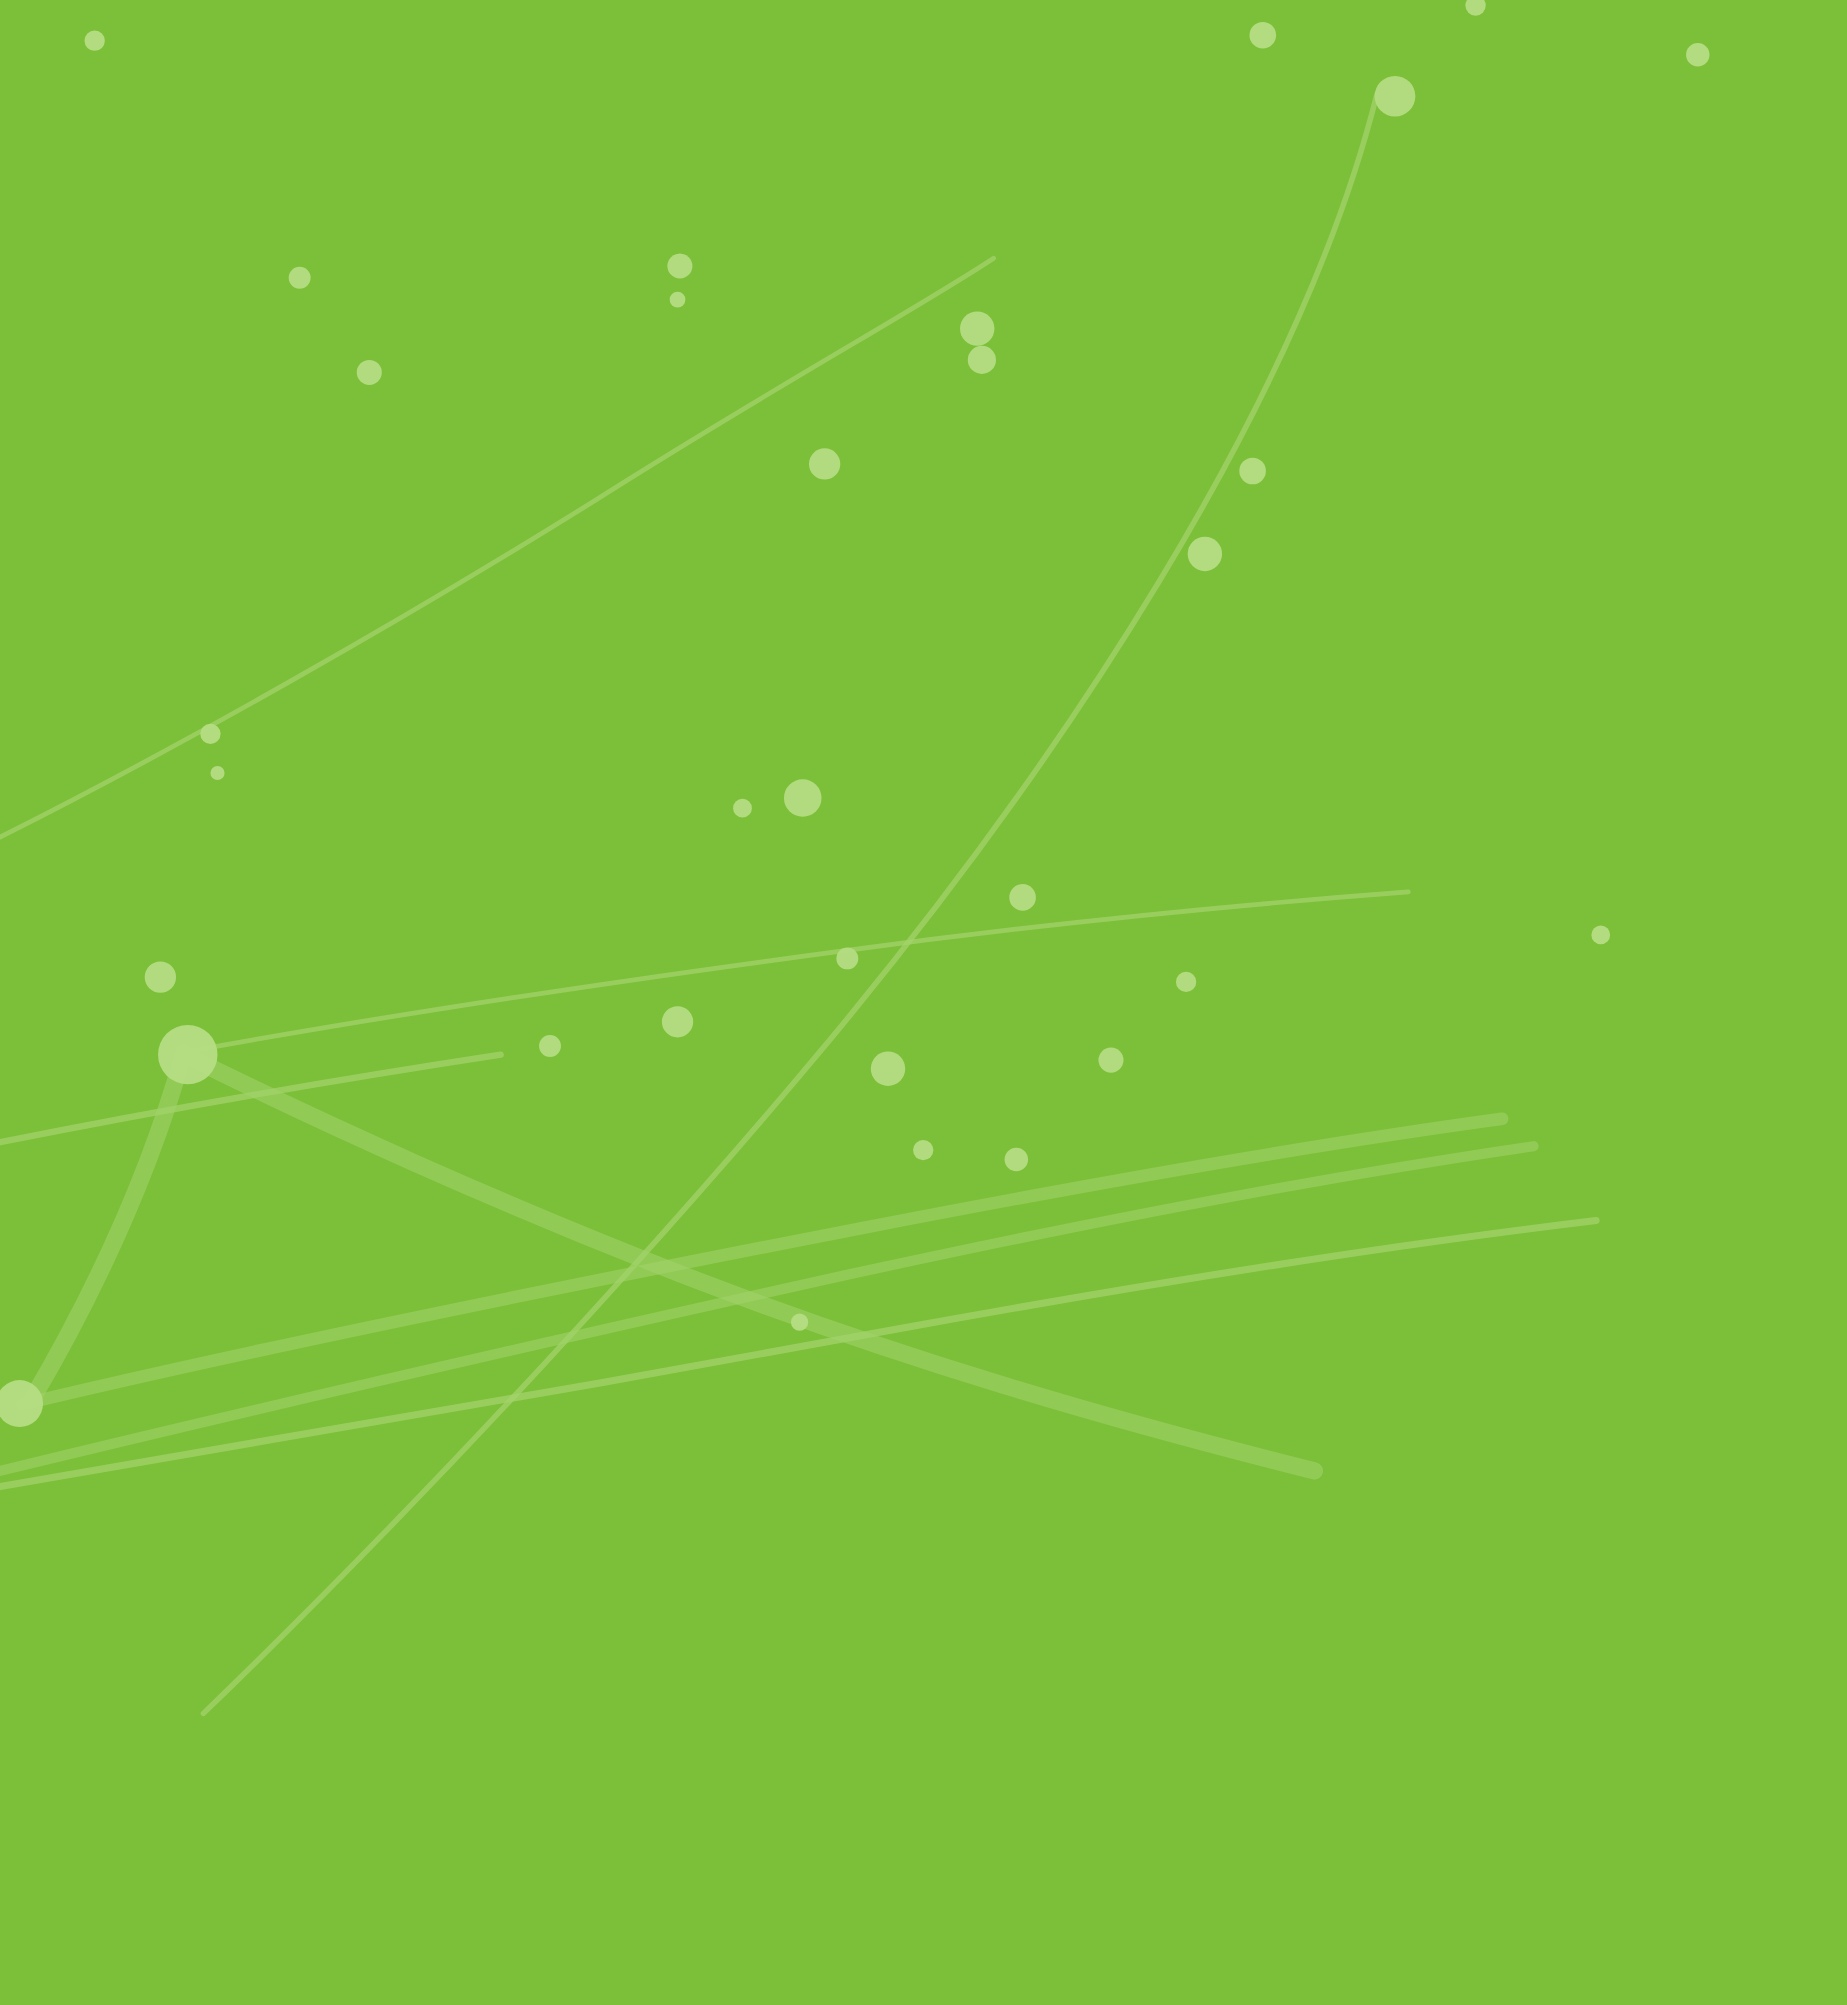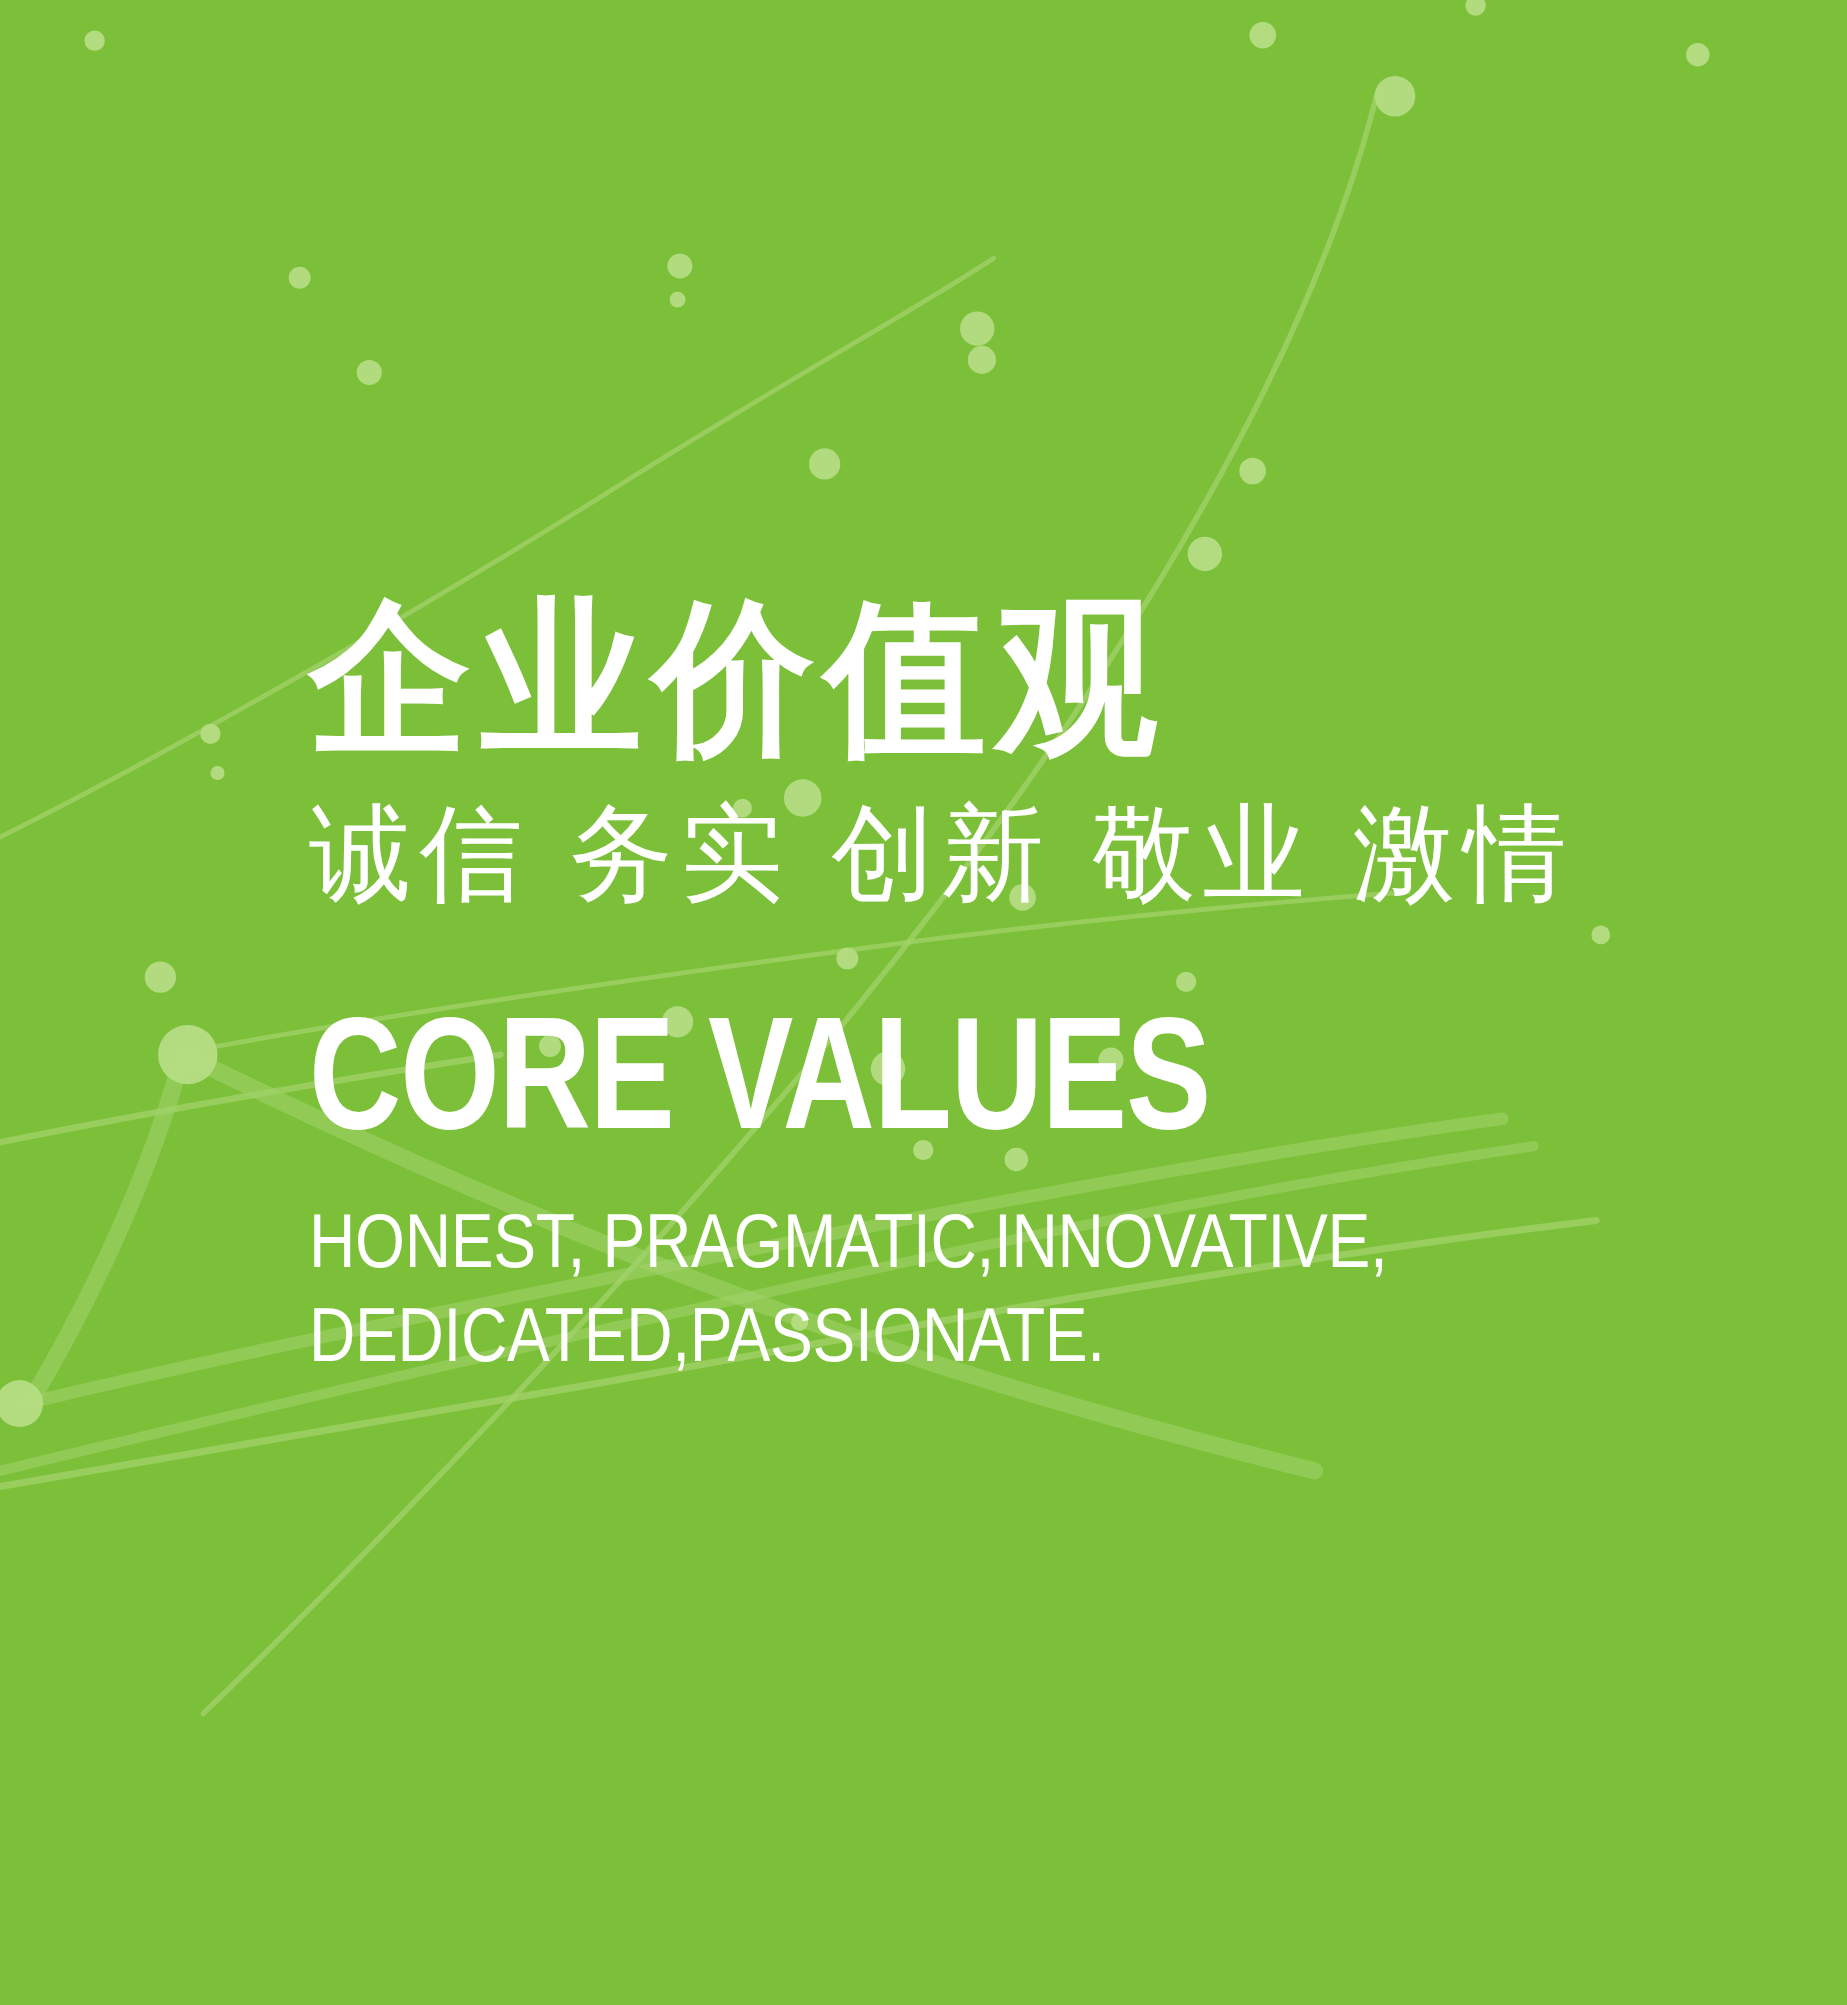--- a/index.html
+++ b/index.html
@@ -130,24 +130,15 @@
         <circle cx="1420" cy="1355" r="16"></circle>
         <circle cx="1135" cy="1366" r="22"></circle>
         <circle cx="1180" cy="1470" r="13"></circle>
         <circle cx="1299" cy="1482" r="15"></circle>
         <circle cx="25" cy="1794" r="30"></circle>
         <circle cx="703" cy="1337" r="14"></circle>
         <circle cx="1022" cy="1690" r="11"></circle>
       </g>
   </svg>
 
-  <div class="content">
-    <h1 class="cn-title">企业价值观</h1>
-    <h2 class="cn-sub">诚信  务实  创新  敬业  激情</h2>
-    <h2 class="en-title">CORE VALUES</h2>
-    <p class="en-desc">
-      <span>HONEST, PRAGMATIC,INNOVATIVE,</span>
-      <span>DEDICATED,PASSIONATE.</span>
-    </p>
-  </div>
 
 </div>
 
 
 </body></html>

